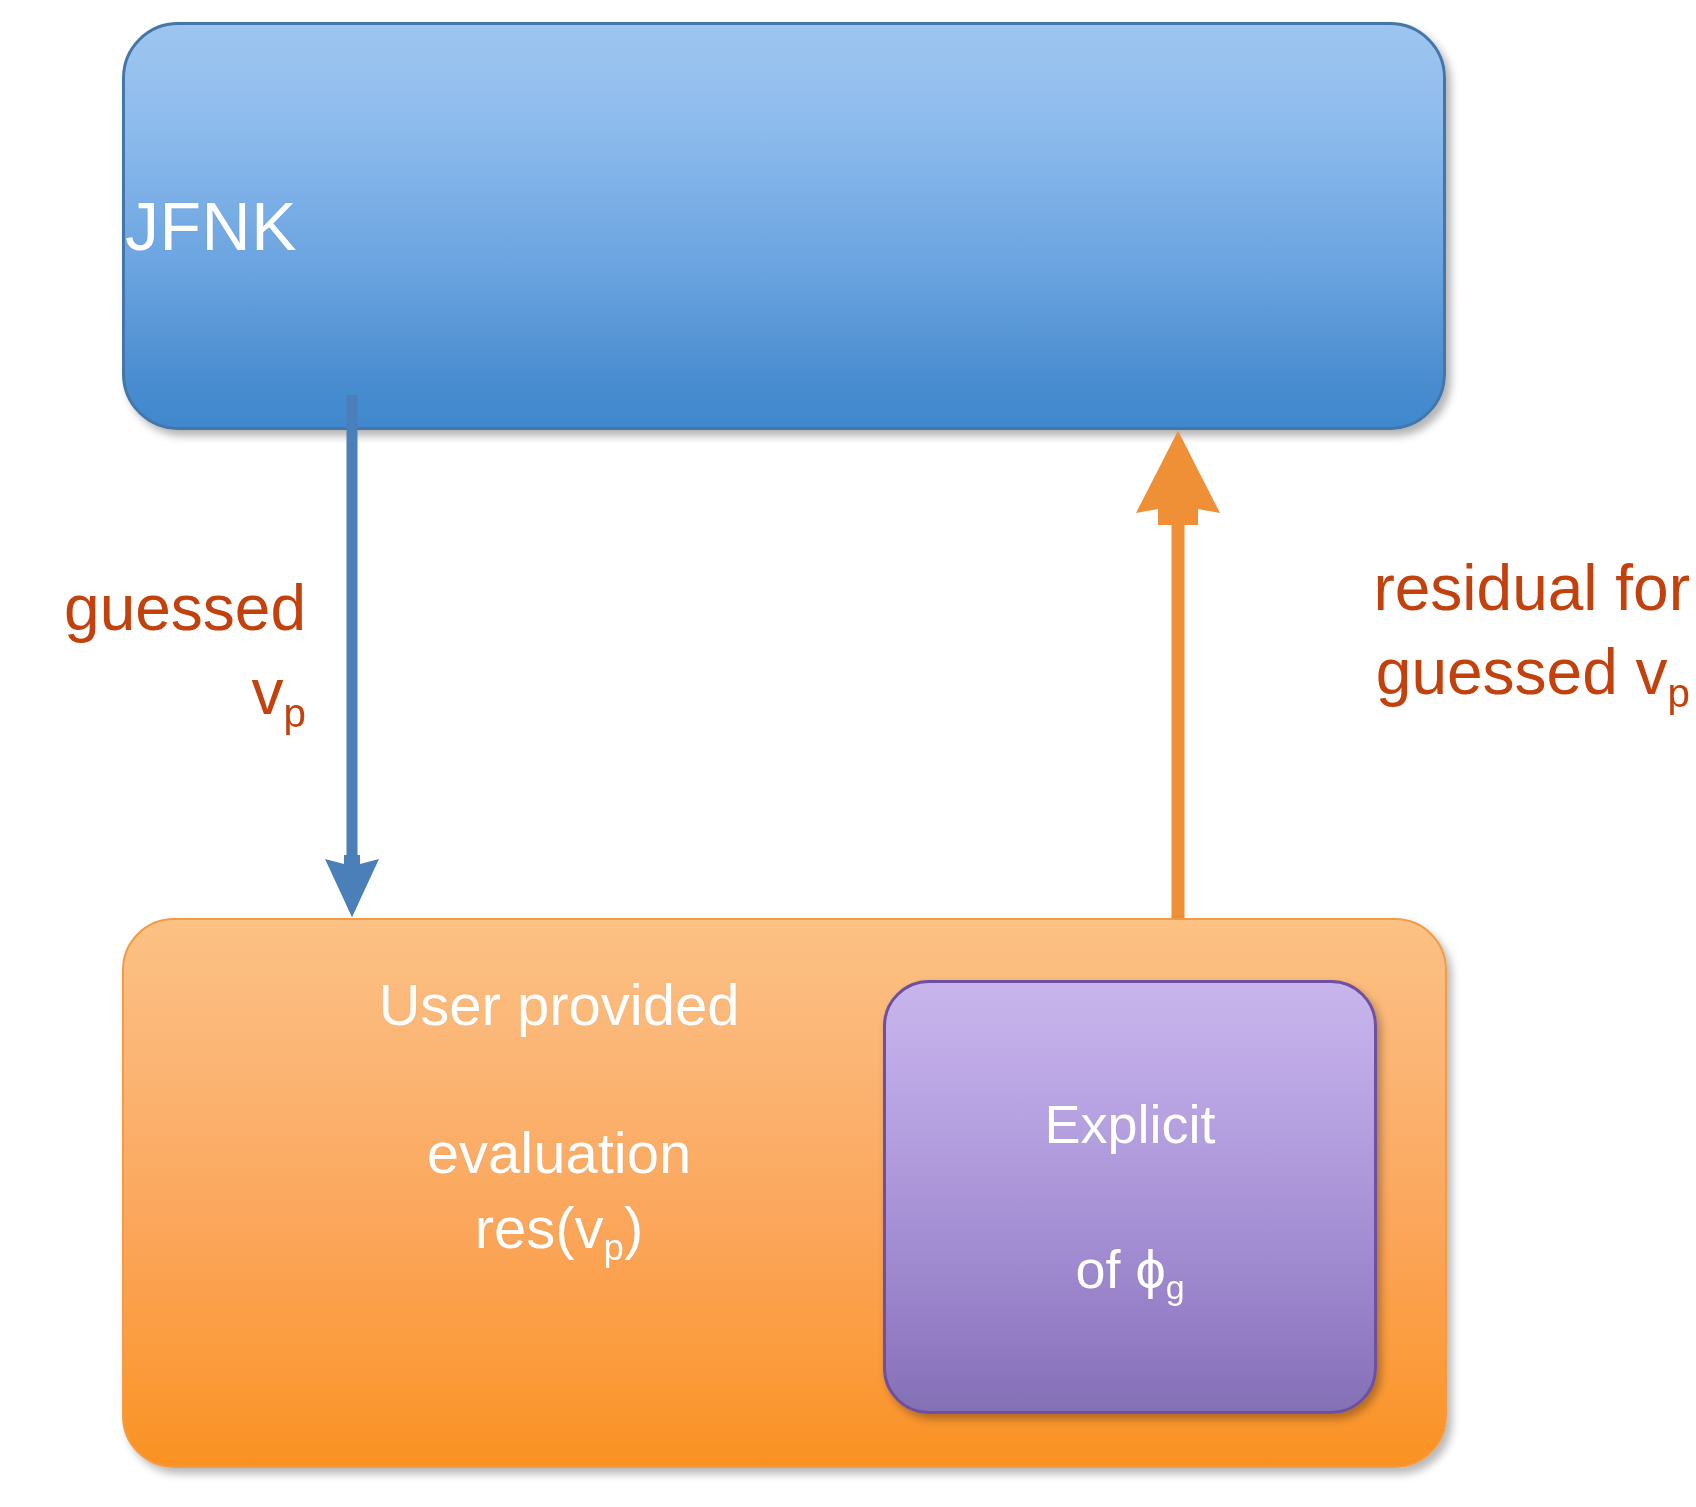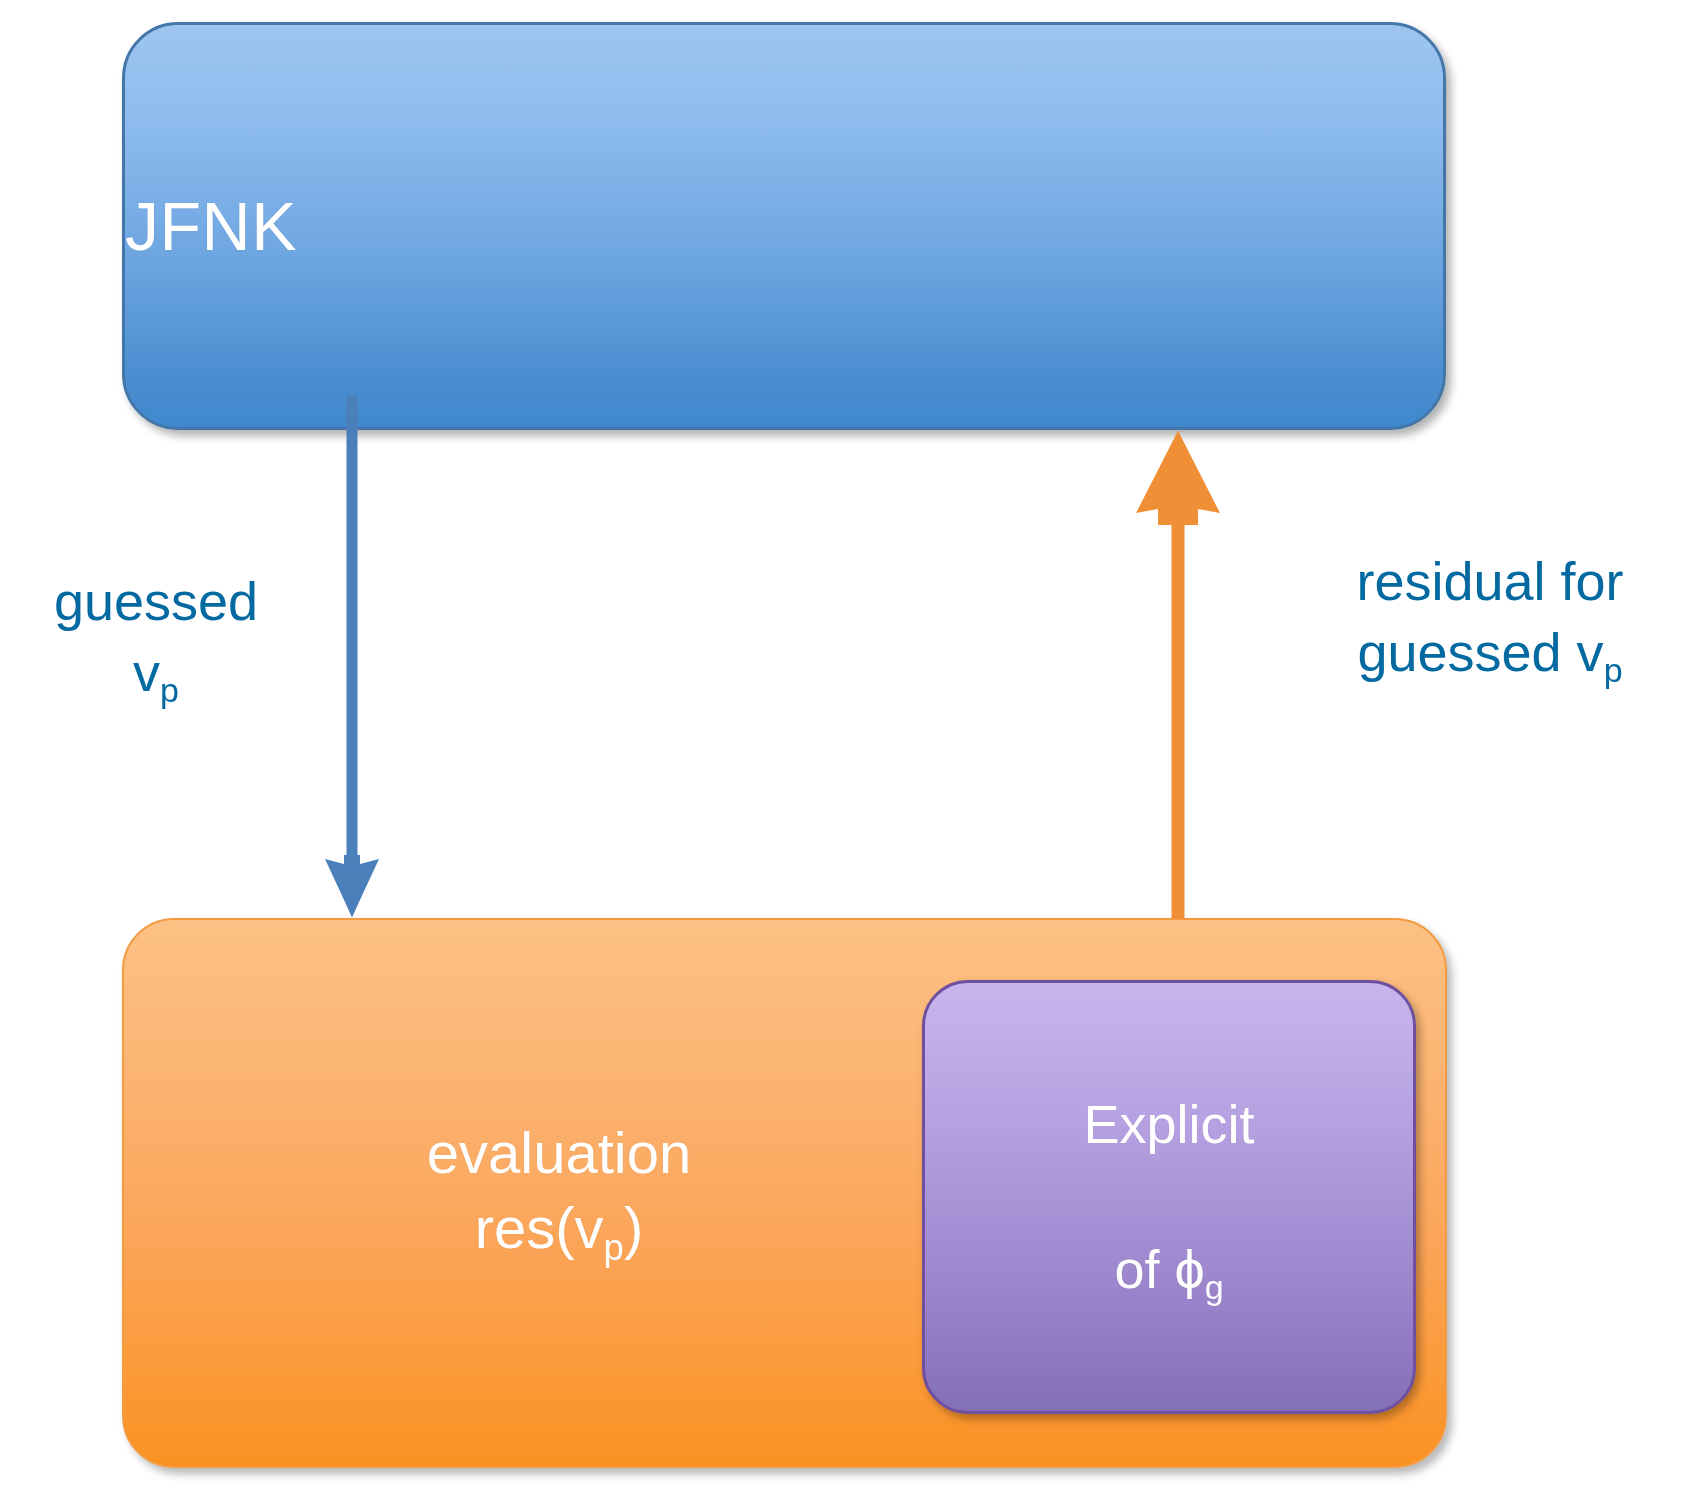--- a/index.html
+++ b/index.html
@@ -65,21 +65,21 @@
     width: 750px;
     text-align: center;
     color: #ffffff;
     font-size: 58px;
     line-height: 1.28;
     text-shadow: 0 0 2px rgba(0,0,0,0.06);
   }
 
   #explicit-box {
     position: absolute;
-    left: 798px;   
+    left: 759px;   
     top: 60px;     
     width: 494px;
     height: 434px;
     border-radius: 46px;
     border: 3px solid #6f4fa0;
     background: linear-gradient(to bottom, #c8b5ec 0%, #bda8e6 22%, #a58fd4 58%, #8f78c0 88%, #8371b5 100%);
     box-shadow: 4px 5px 8px rgba(0,0,0,0.30);
     box-sizing: border-box;
     display: flex;
     align-items: center;
@@ -97,24 +97,24 @@
   .arrow-svg {
     position: absolute;
     overflow: visible;
   }
   #arrow-down-svg { left: 300px; top: 395px; }
   #arrow-up-svg   { left: 1120px; top: 425px; }
 
   
   .side-label {
     position: absolute;
-    color: #0369a1;
-    font-size: 54px;
+    color: #c2410c;
+    font-size: 64px;
     line-height: 1.32;
-    text-align: center;
+    text-align: right;
     white-space: nowrap;
   }
   #guessed-label { left: 6px;  top: 566px; width: 300px; }
   #residual-label{ left: 1290px; top: 546px; width: 400px; }
 
   sub {
     font-size: 0.63em;
     line-height: 0;
     vertical-align: -0.32em;
   }
@@ -152,21 +152,21 @@
   </svg>
 
   <div class="side-label" id="residual-label">
     <span>residual for</span><br>
     <span><span>guessed v</span><sub>p</sub></span>
   </div>
 
   <div class="node" id="user-box">
 
     <div id="user-text">
-      <br>
+      <span>User provided</span><br>
       <br>
       <span>evaluation</span><br>
       <span><span>res(v</span><sub>p</sub><span>)</span></span>
     </div>
 
     <div id="explicit-box">
       <div id="explicit-label">
         <span>Explicit</span><br>
         <br>
         <span><span>of </span><span>ϕ</span><sub>g</sub></span>

